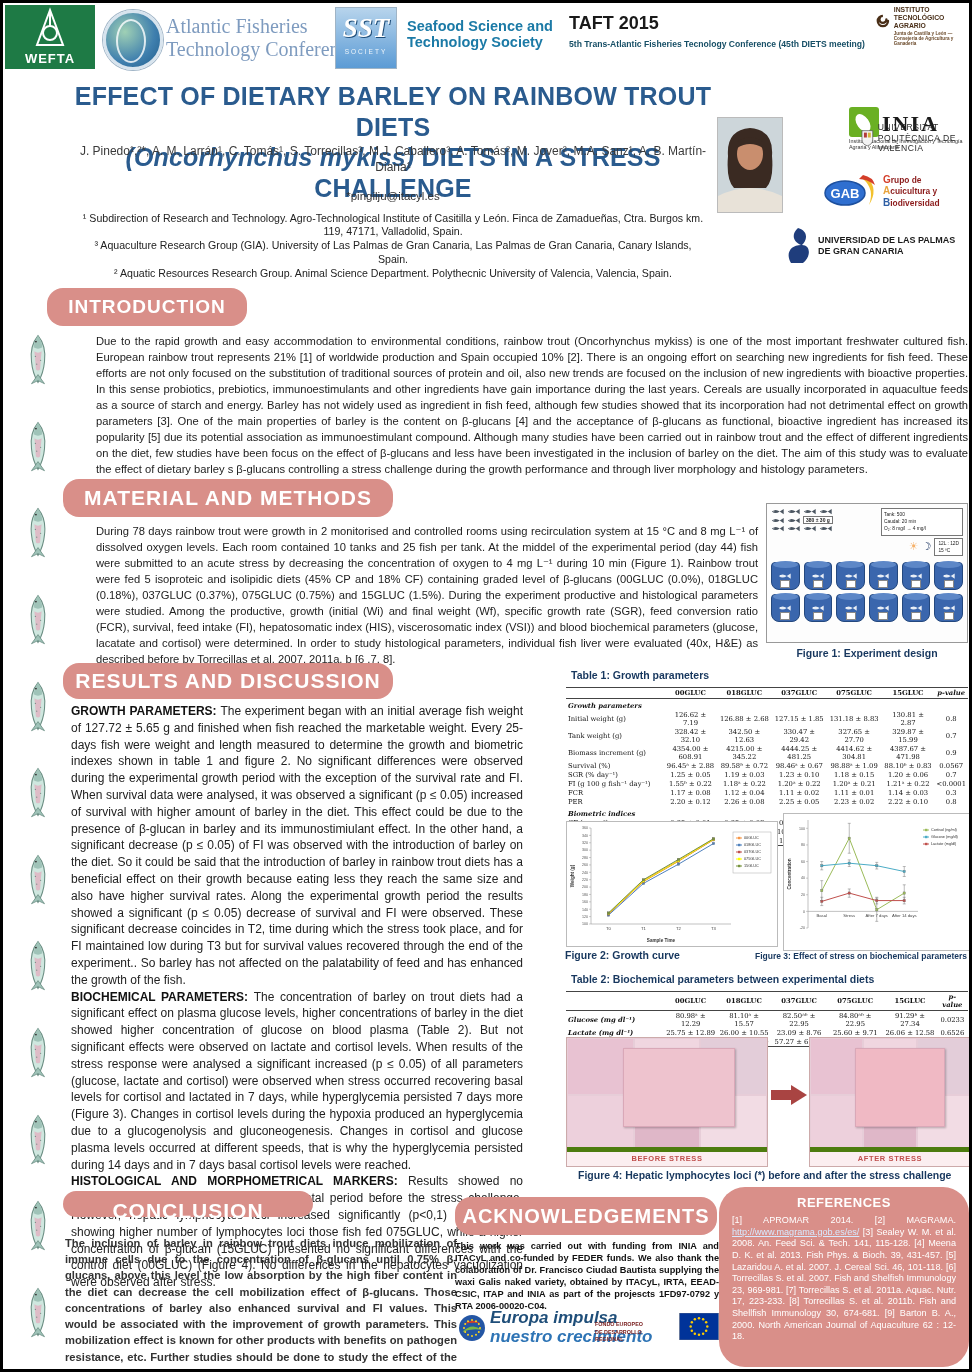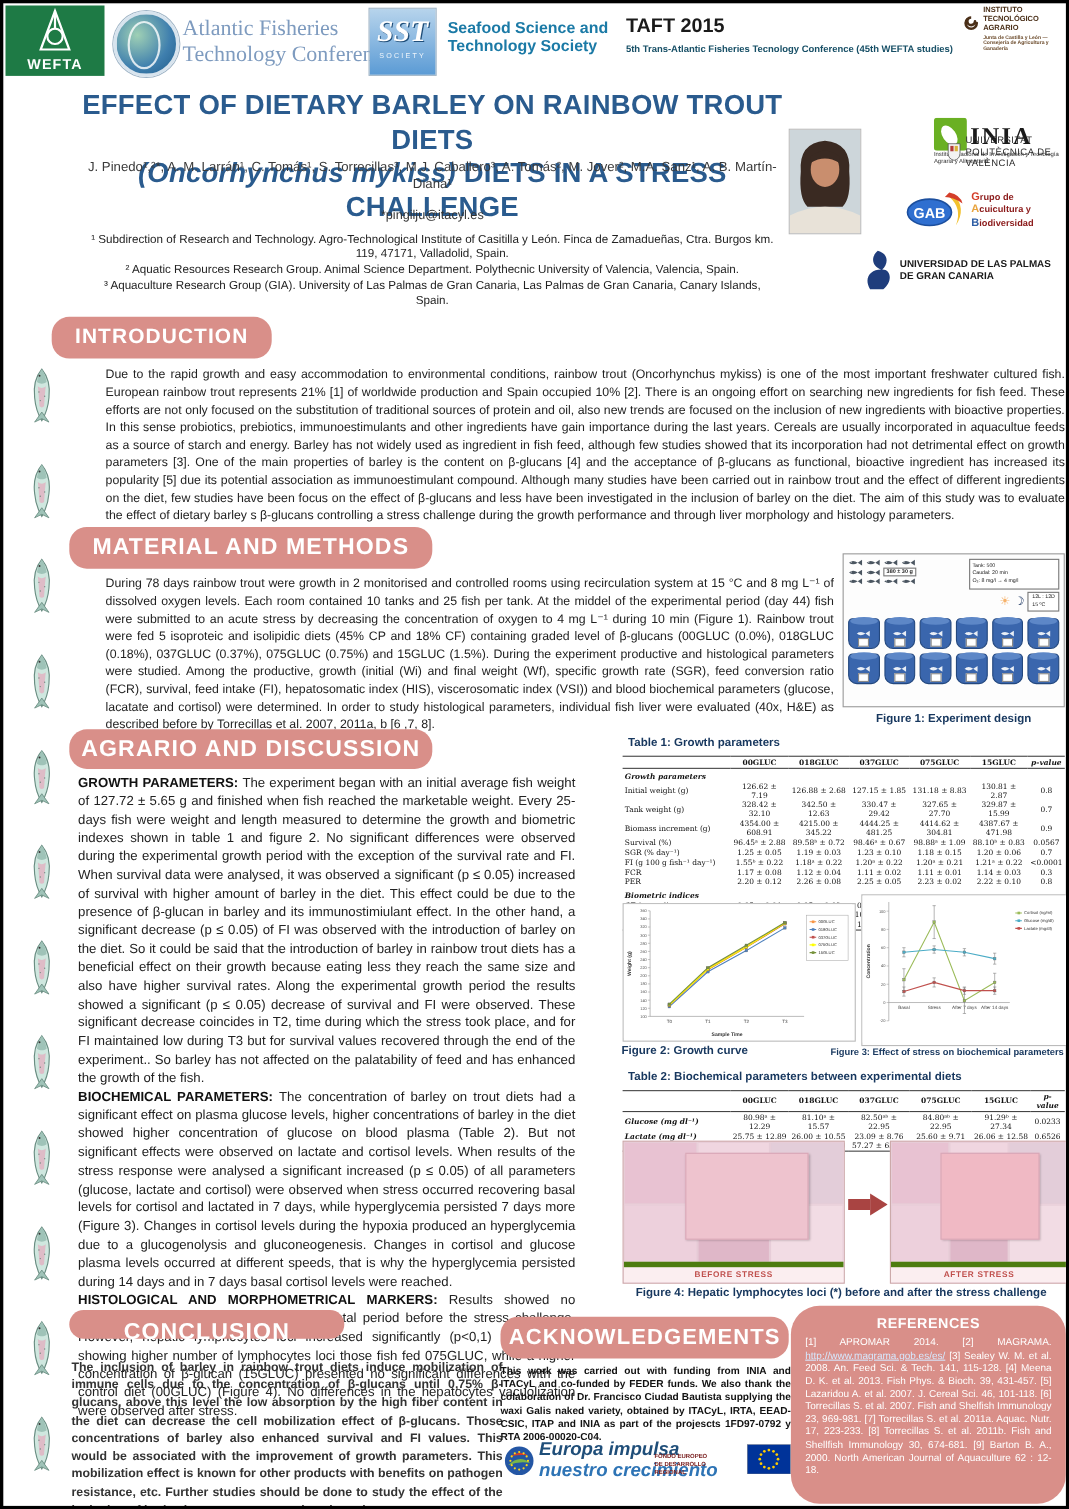--- a/index.html
+++ b/index.html
@@ -138,41 +138,41 @@
   </div>
   <div class="abs sst">
     <div class="s1">SST</div>
     <div class="s2">SOCIETY</div>
   </div>
   <div class="abs ssts">
     <div>Seafood Science and</div>
     <div>Technology Society</div>
   </div>
   <div class="abs taft">TAFT 2015</div>
-  <div class="abs taftsub">5th Trans-Atlantic Fisheries  Tecnology Conference (45th WEFTA studies)</div>
+  <div class="abs taftsub">5th Trans-Atlantic Fisheries  Tecnology Conference (45th DIETS meeting)</div>
   <div class="abs ita">
     <svg width="30" height="30" viewBox="0 0 34 34">
       <path d="M28 17 a11 11 0 1 1 -11 -11 a7.5 7.5 0 1 0 7.5 7.5" fill="none" stroke="#4a2f18" stroke-width="5" stroke-linecap="round"></path>
     </svg>
     <div>
       <div class="txt">INSTITUTO TECNOLÓGICO AGRARIO</div>
       <div class="sub">Junta de Castilla y León — Consejería de Agricultura y Ganadería</div>
     </div>
   </div>
 
   <div class="abs title">
     <div>EFFECT OF DIETARY BARLEY ON RAINBOW TROUT DIETS</div>
     <div><i>(Oncorhynchus mykiss)</i><span> DIETS IN A STRESS CHALLENGE</span></div>
   </div>
   <div class="abs authors">J. Pinedo¹,²*, A. M. Larrán¹, C. Tomás¹, S. Torrecillas³, M.J. Caballero³, A. Tomás², M. Jover², M.A. Sanz¹, A. B. Martín-Diana¹</div>
   <div class="abs email">*pingilju@itacyl.es</div>
   <div class="abs affils">
     <p>¹ Subdirection of Research and Technology. Agro-Technological Institute of Casitilla y León. Finca de Zamadueñas, Ctra. Burgos km. 119, 47171, Valladolid, Spain.</p>
+    <p>³ Aquaculture Research Group (GIA). University of Las Palmas de Gran Canaria, Las Palmas de Gran Canaria, Canary Islands, Spain.</p>
     <p>² Aquatic Resources Research Group. Animal Science Department. Polythecnic University of Valencia, Valencia, Spain.</p>
-    <p>³ Aquaculture Research Group (GIA). University of Las Palmas de Gran Canaria, Las Palmas de Gran Canaria, Canary Islands, Spain.</p>
   </div>
   <div class="abs photo">
     <svg width="64" height="94" viewBox="0 0 64 94">
       <rect width="64" height="94" fill="#cdd6da"></rect>
       <path d="M10 38 Q8 12 32 10 Q56 12 54 38 Q56 62 48 70 L16 70 Q8 62 10 38 Z" fill="#3a2a22"></path>
       <ellipse cx="32" cy="36" rx="13" ry="16" fill="#c98e6e"></ellipse>
       <path d="M0 94 L64 94 L64 78 Q32 62 0 78 Z" fill="#e8e2d8"></path>
       <path d="M19 30 Q32 22 45 30 L45 24 Q32 14 19 24 Z" fill="#3a2a22"></path>
     </svg>
   </div>
@@ -516,21 +516,21 @@
             <path d="M1 4 Q5 0.5 10 4 Q5 7.5 1 4 Z" fill="#e8eef6"></path>
             <path d="M10 4 L14.5 1 L14.5 7 Z" fill="#e8eef6"></path>
             <circle cx="3.2" cy="3.4" r="0.6" fill="#fff"></circle>
           </svg>
           <span class="tag"></span>
         </div>
       </div>
   </div>
   <div class="abs figcap" style="left:763px;top:644px;width:202px;text-align:center;">Figure 1: Experiment design</div>
 
-  <div class="abs pill p-rd">AGRARIO AND DISCUSSION</div>
+  <div class="abs pill p-rd">RESULTS AND DISCUSSION</div>
   <div class="abs jtext rd-left">
     <p style="margin:0;"><b>GROWTH PARAMETERS: </b><span>The experiment began with an initial average fish weight of 127.72 ± 5.65 g and finished when fish reached the marketable weight. Every 25-days fish were weight and length measured to determine the growth and biometric indexes shown in table 1 and figure 2. No significant differences were observed during the experimental growth period with the exception of the survival rate and FI. When survival data were analysed, it was observed a significant (p ≤ 0.05) increased of survival with higher amount of barley in the diet. This effect could be due to the presence of β-glucan in barley and its immunostimiulant effect. In the other hand, a significant decrease (p ≤ 0.05) of FI was observed with the introduction of barley on the diet. So it could be said that the introduction of barley in rainbow trout diets has a beneficial effect on their growth because eating less they reach the same size and also have higher survival rates. Along the experimental growth period the results showed a significant (p ≤ 0.05) decrease of survival and FI were observed. These significant decrease coincides in T2, time during which the stress took place, and for FI maintained low during T3 but for survival values recovered through the end of the experiment.. So barley has not affected on the palatability of feed and has enhanced the growth of the fish.</span></p>
     <p style="margin:0;"><b>BIOCHEMICAL PARAMETERS: </b><span>The concentration of barley on trout diets had a significant effect on plasma glucose levels, higher concentrations of barley in the diet showed higher concentration of glucose on blood plasma (Table 2). But not significant effects were observed on lactate and cortisol levels. When results of the stress response were analysed a significant increased (p ≤ 0.05) of all parameters (glucose, lactate and cortisol) were observed when stress occurred recovering basal levels for cortisol and lactated in 7 days, while hyperglycemia persisted 7 days more (Figure 3). Changes in cortisol levels during the hypoxia produced an hyperglycemia due to a glucogenolysis and gluconeogenesis. Changes in cortisol and glucose plasma levels occurred at different speeds, that is why the hyperglycemia persisted during 14 days and in 7 days basal cortisol levels were reached.</span></p>
     <p style="margin:0;"><b>HISTOLOGICAL AND MORPHOMETRICAL MARKERS: </b><span>Results showed no significant differences during the experimental period before the stress challenge. However, hepatic lymphocytes loci increased significantly (p&lt;0,1) after stress, showing higher number of lymphocytes loci those fish fed 075GLUC, while a higher concentration of β-glucan (15GLUC) presented no significant differences with the control diet (00GLUC) (Figure 4). No differences in the hepatocytes vacuolization were observed after stress.</span></p>
   </div>
 
   <div class="abs ttitle" style="left:568px;top:666px;">Table 1: Growth parameters</div>
   <table class="abs dtable" style="left:563px;top:684px;">
       <thead>
         <tr>

